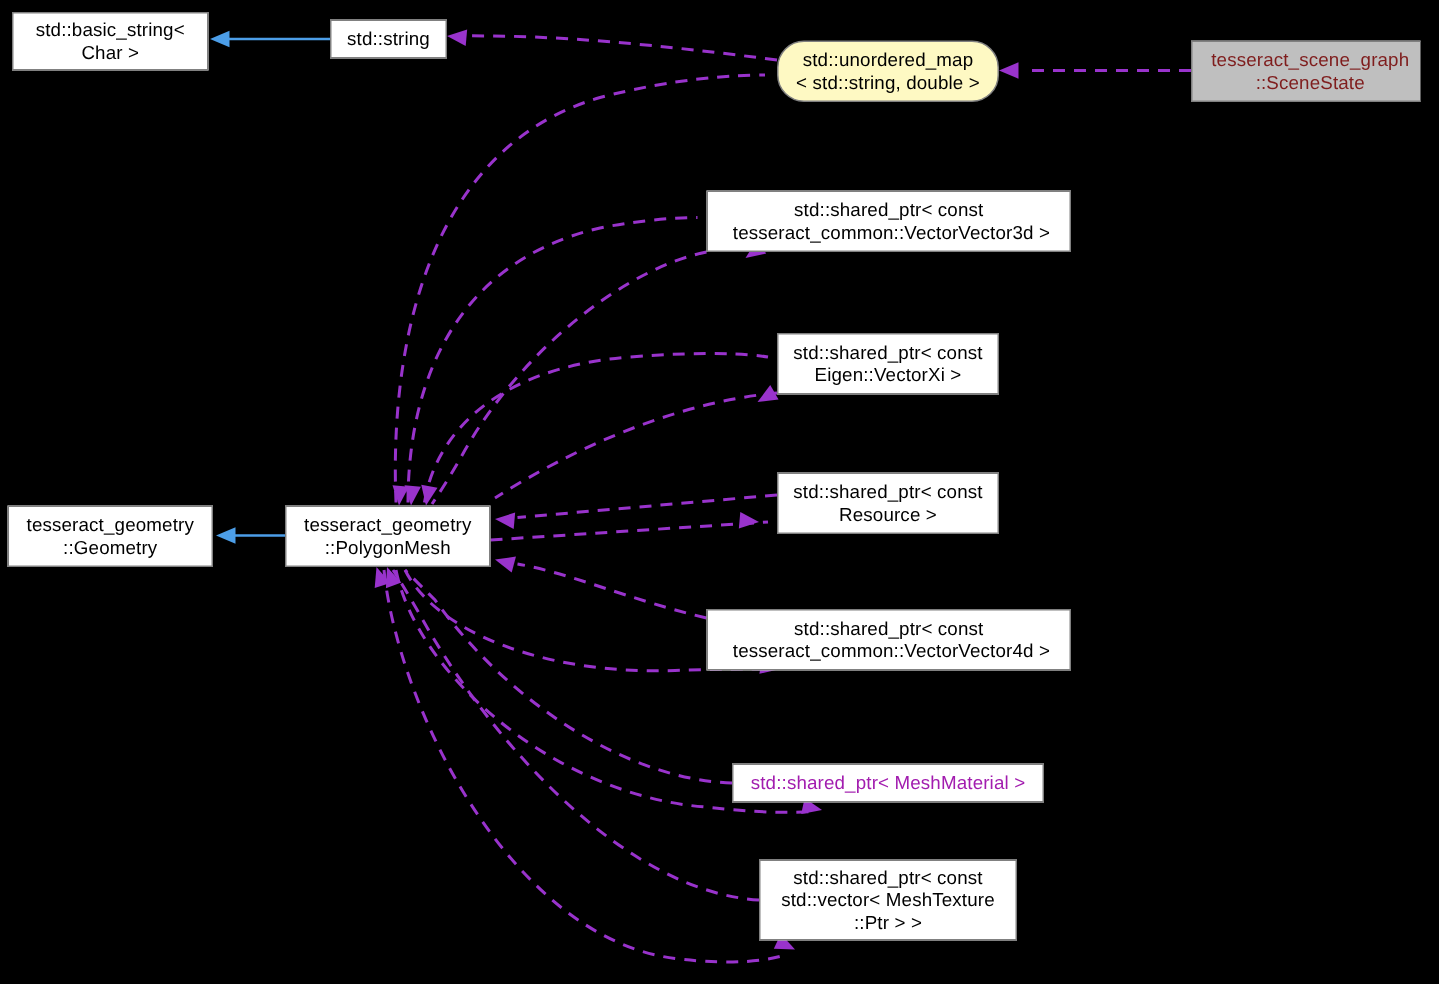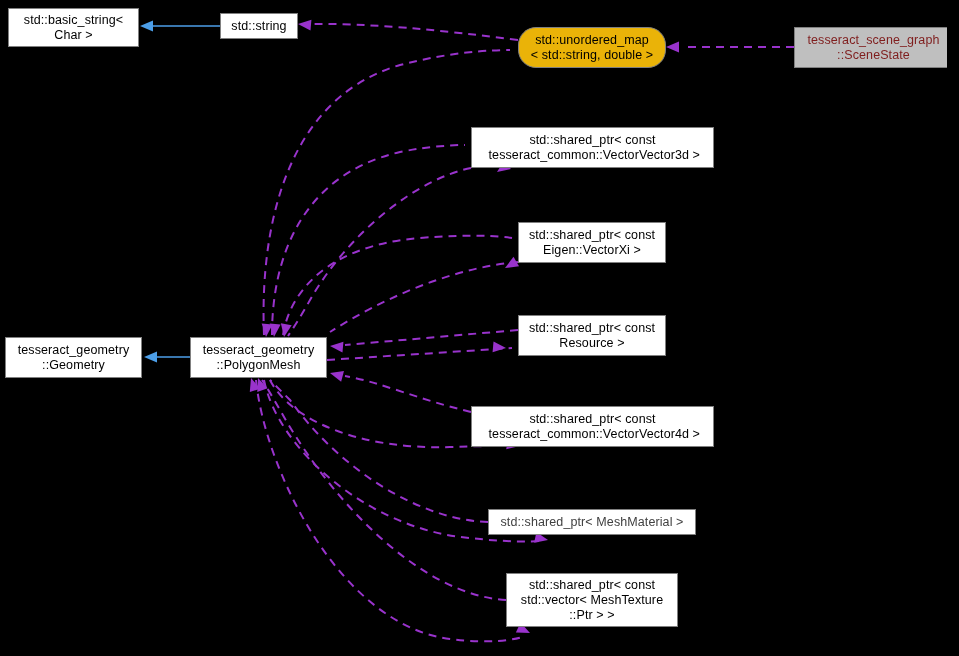--- a/index.html
+++ b/index.html
@@ -82,33 +82,33 @@
       <path d="M 256 380 C 265 470, 340 625, 450 639 C 490 644, 515 640, 525 636" fill="none" stroke="#9933CC" stroke-width="2" stroke-dasharray="8,6"></path>
       <polygon points="0,0 -13,5.5 -13,-5.5" fill="#9933CC" transform="translate(530,633) rotate(25)"></polygon>
       <path d="M 506 600 C 420 595, 330 500, 280 410 C 272 396, 266 386, 262 380" fill="none" stroke="#9933CC" stroke-width="2" stroke-dasharray="8,6"></path>
       <polygon points="0,0 -13,5.5 -13,-5.5" fill="#9933CC" transform="translate(251,378) rotate(252)"></polygon>
       <path d="M 190 357 L 152 357" fill="none" stroke="#4C9EE8" stroke-width="1.6"></path>
       <polygon points="0,0 -13,5.5 -13,-5.5" fill="#4C9EE8" transform="translate(144,357) rotate(180)"></polygon>
     </svg>
 <div class="node" style="left: 8px; top: 8px; width: 131px; height: 39px; background: rgb(255, 255, 255); border-color: rgb(128, 128, 128); color: rgb(0, 0, 0);"><span class="label">std::basic_string&lt;
 Char &gt;</span></div>
     <div class="node" style="left: 220px; top: 13px; width: 78px; height: 26px; background: rgb(255, 255, 255); border-color: rgb(128, 128, 128); color: rgb(0, 0, 0);"><span class="label">std::string</span></div>
-    <div class="node" style="left: 518px; top: 27px; width: 148px; height: 41px; background: #eab308; border-color: rgb(128, 128, 128); color: rgb(0, 0, 0); border-radius: 18px;"><span class="label">std::unordered_map
+    <div class="node" style="left: 518px; top: 27px; width: 148px; height: 41px; background: #fef9c3; border-color: rgb(128, 128, 128); color: rgb(0, 0, 0); border-radius: 18px;"><span class="label">std::unordered_map
 &lt; std::string, double &gt;</span></div>
     <div class="node highlight" style="left: 794px; top: 27px; width: 159px; height: 41px; background: rgb(191, 191, 191); border-color: rgb(128, 128, 128); color: #7f1d1d;"><span class="label">tesseract_scene_graph
 ::SceneState</span></div>
     <div class="node" style="left: 471px; top: 127px; width: 243px; height: 41px; background: rgb(255, 255, 255); border-color: rgb(128, 128, 128); color: rgb(0, 0, 0);"><span class="label">std::shared_ptr&lt; const
  tesseract_common::VectorVector3d &gt;</span></div>
     <div class="node" style="left: 518px; top: 222px; width: 148px; height: 41px; background: rgb(255, 255, 255); border-color: rgb(128, 128, 128); color: rgb(0, 0, 0);"><span class="label">std::shared_ptr&lt; const
 Eigen::VectorXi &gt;</span></div>
     <div class="node" style="left: 518px; top: 315px; width: 148px; height: 41px; background: rgb(255, 255, 255); border-color: rgb(128, 128, 128); color: rgb(0, 0, 0);"><span class="label">std::shared_ptr&lt; const
 Resource &gt;</span></div>
     <div class="node" style="left: 5px; top: 337px; width: 137px; height: 41px; background: rgb(255, 255, 255); border-color: rgb(128, 128, 128); color: rgb(0, 0, 0);"><span class="label">tesseract_geometry
 ::Geometry</span></div>
     <div class="node" style="left: 190px; top: 337px; width: 137px; height: 41px; background: rgb(255, 255, 255); border-color: rgb(128, 128, 128); color: rgb(0, 0, 0);"><span class="label">tesseract_geometry
 ::PolygonMesh</span></div>
     <div class="node" style="left: 471px; top: 406px; width: 243px; height: 41px; background: rgb(255, 255, 255); border-color: rgb(128, 128, 128); color: rgb(0, 0, 0);"><span class="label">std::shared_ptr&lt; const
  tesseract_common::VectorVector4d &gt;</span></div>
-    <div class="node" style="left: 488px; top: 509px; width: 208px; height: 26px; background: rgb(255, 255, 255); border-color: rgb(128, 128, 128); color: #404040;"><span class="label">std::shared_ptr&lt; MeshMaterial &gt;</span></div>
+    <div class="node" style="left: 488px; top: 509px; width: 208px; height: 26px; background: rgb(255, 255, 255); border-color: rgb(128, 128, 128); color: #a21caf;"><span class="label">std::shared_ptr&lt; MeshMaterial &gt;</span></div>
     <div class="node" style="left: 506px; top: 573px; width: 172px; height: 54px; background: rgb(255, 255, 255); border-color: rgb(128, 128, 128); color: rgb(0, 0, 0);"><span class="label">std::shared_ptr&lt; const
 std::vector&lt; MeshTexture
 ::Ptr &gt; &gt;</span></div>
   </div>
 
 </body></html>

